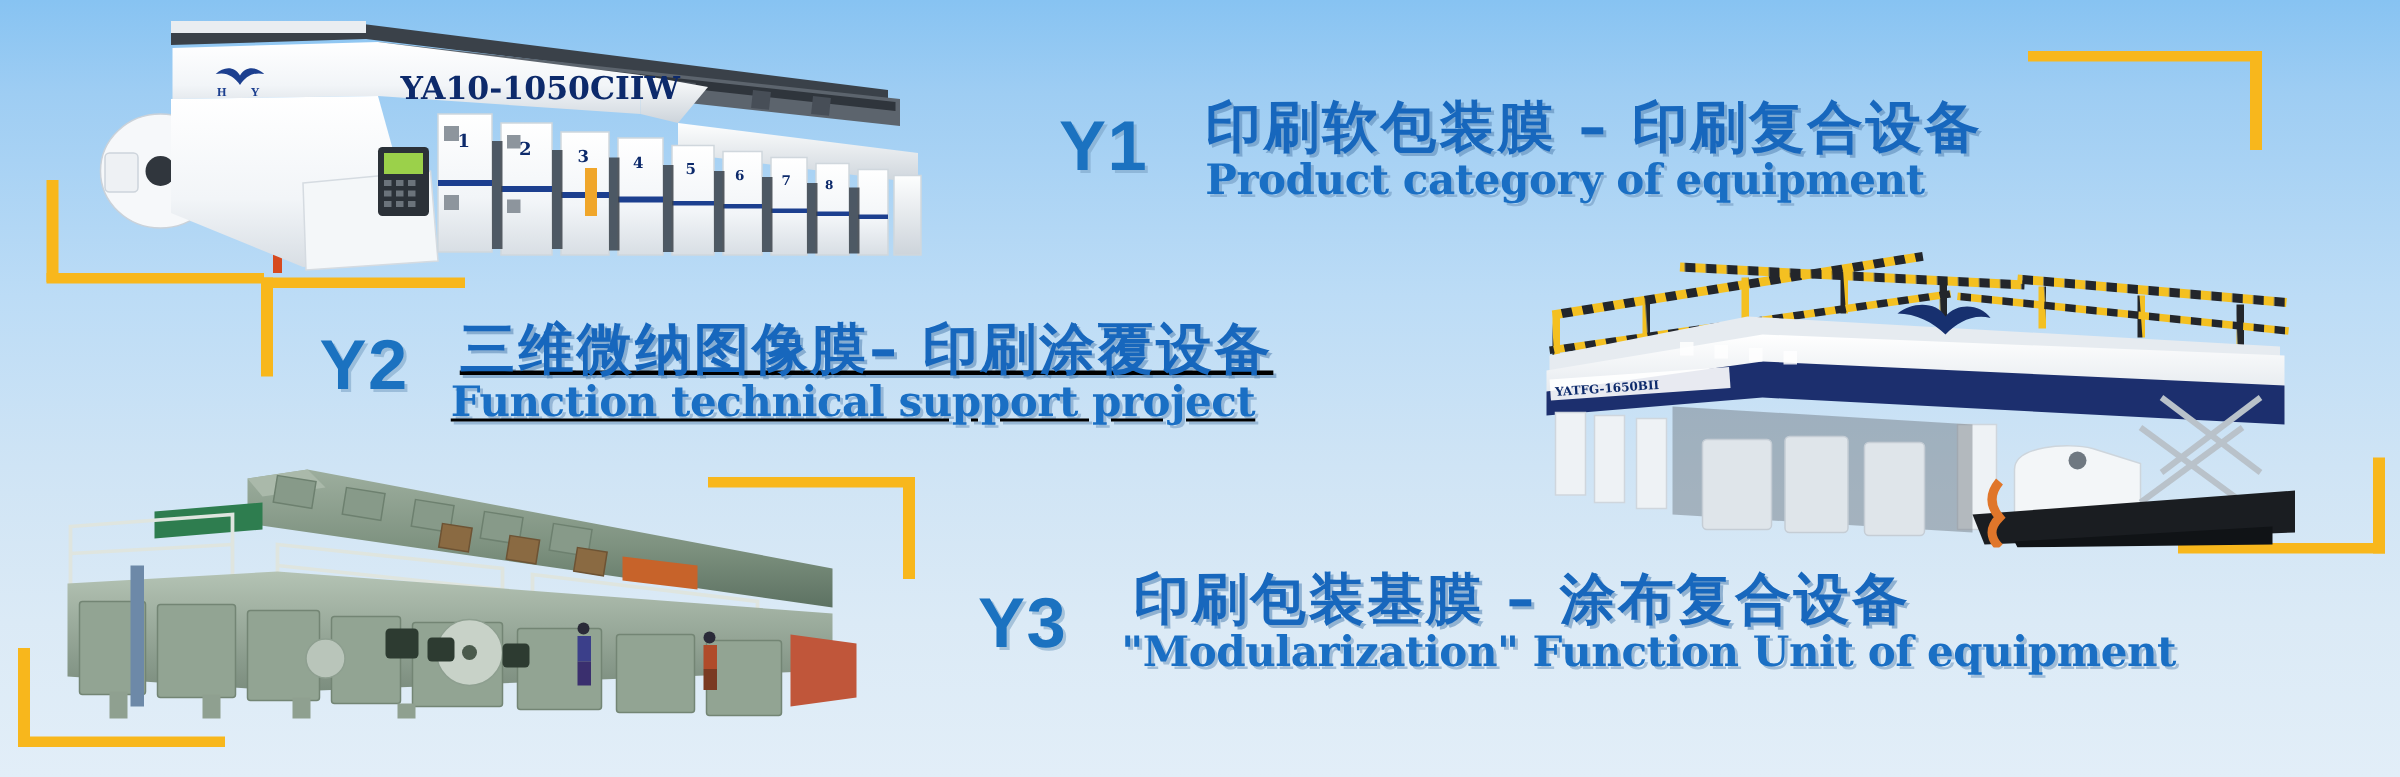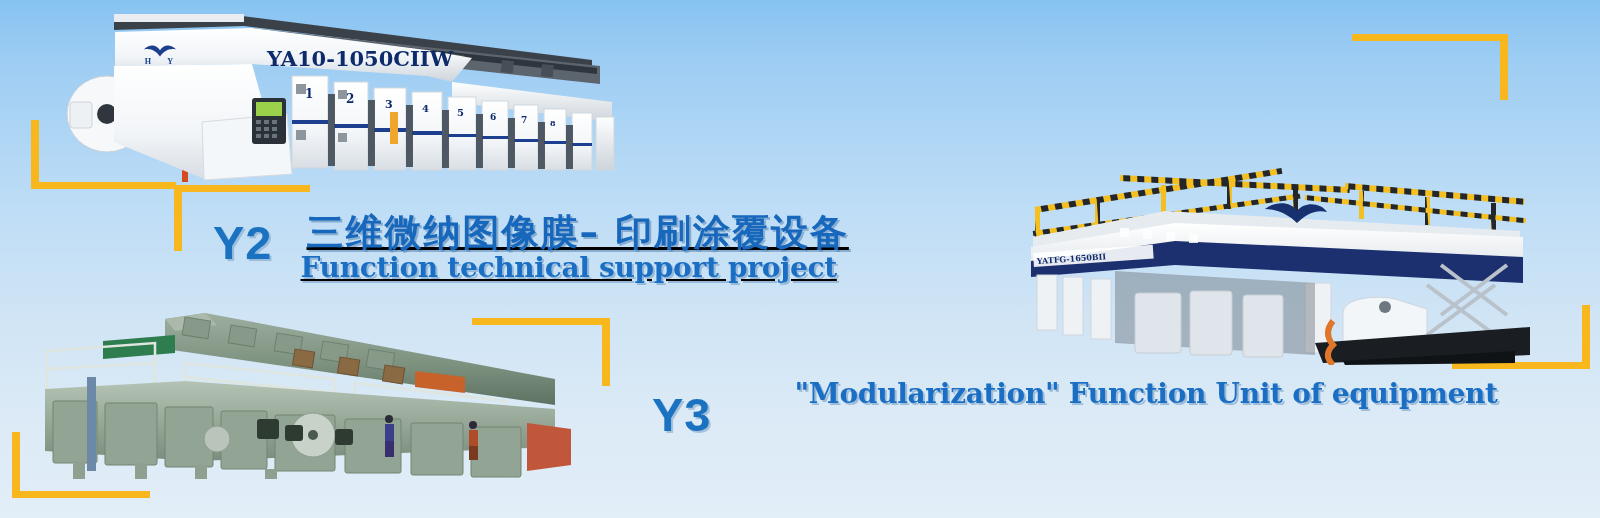--- a/index.html
+++ b/index.html
@@ -353,29 +353,37 @@
     <g fill="#8fa090">
       <rect x="38" y="156" width="12" height="18"></rect>
         <rect x="100" y="158" width="12" height="16"></rect>
       <rect x="160" y="160" width="12" height="14"></rect>
         <rect x="230" y="164" width="12" height="10"></rect>
     </g>
 
     <path d="M492 118 L536 124 L536 160 L492 166 Z" fill="#c0563a"></path>
   </svg>
 
+  <div class="row" style="left:706px;top:72px;">
+    <div class="ycode">Y1</div>
+    <div class="txtblock" style="margin-left:38px;margin-top:-8px;">
+      <div class="cn">印刷软包装膜 – 印刷复合设备</div>
+      <div class="en">Product category of equipment</div>
+    </div>
+  </div>
 
   <div class="row" style="left:213px;top:218px;">
     <div class="ycode">Y2</div>
     <div class="txtblock" style="margin-left:34px;margin-top:-6px;text-decoration:underline;">
       <div class="cn">三维微纳图像膜– 印刷涂覆设备</div>
       <div class="en" style="margin-left:-6px;">Function technical support project</div>
     </div>
   </div>
 
-  <div class="row" style="left:652px;top:390px;gap:47px;">
+  <div class="row" style="left:652px;top:390px;">
     <div class="ycode">Y3</div>
     <div class="txtblock" style="margin-left:36px;margin-top:-11px;">
+      <div class="cn" style="margin-left:8px;">印刷包装基膜 –  涂布复合设备</div>
       <div class="en">"Modularization" Function Unit of equipment</div>
     </div>
   </div>
 
 </div>
 
 </body></html>

